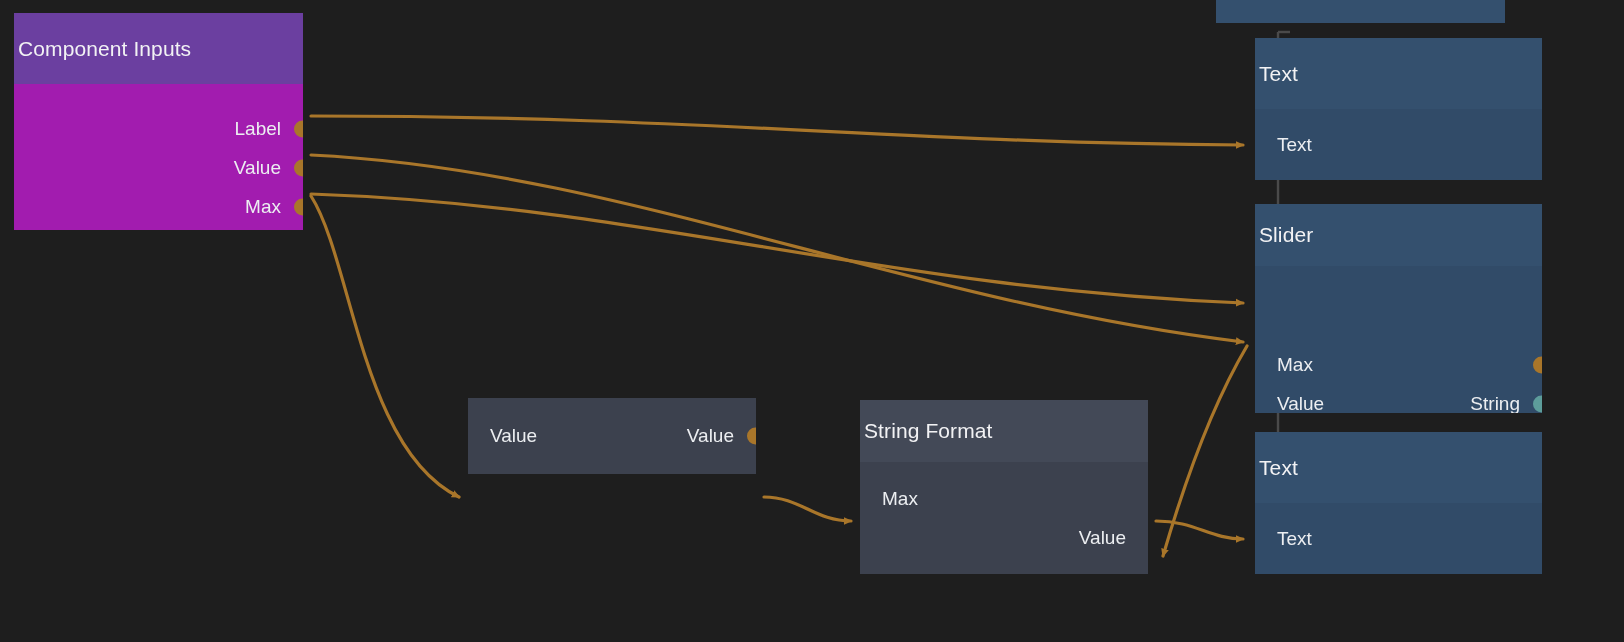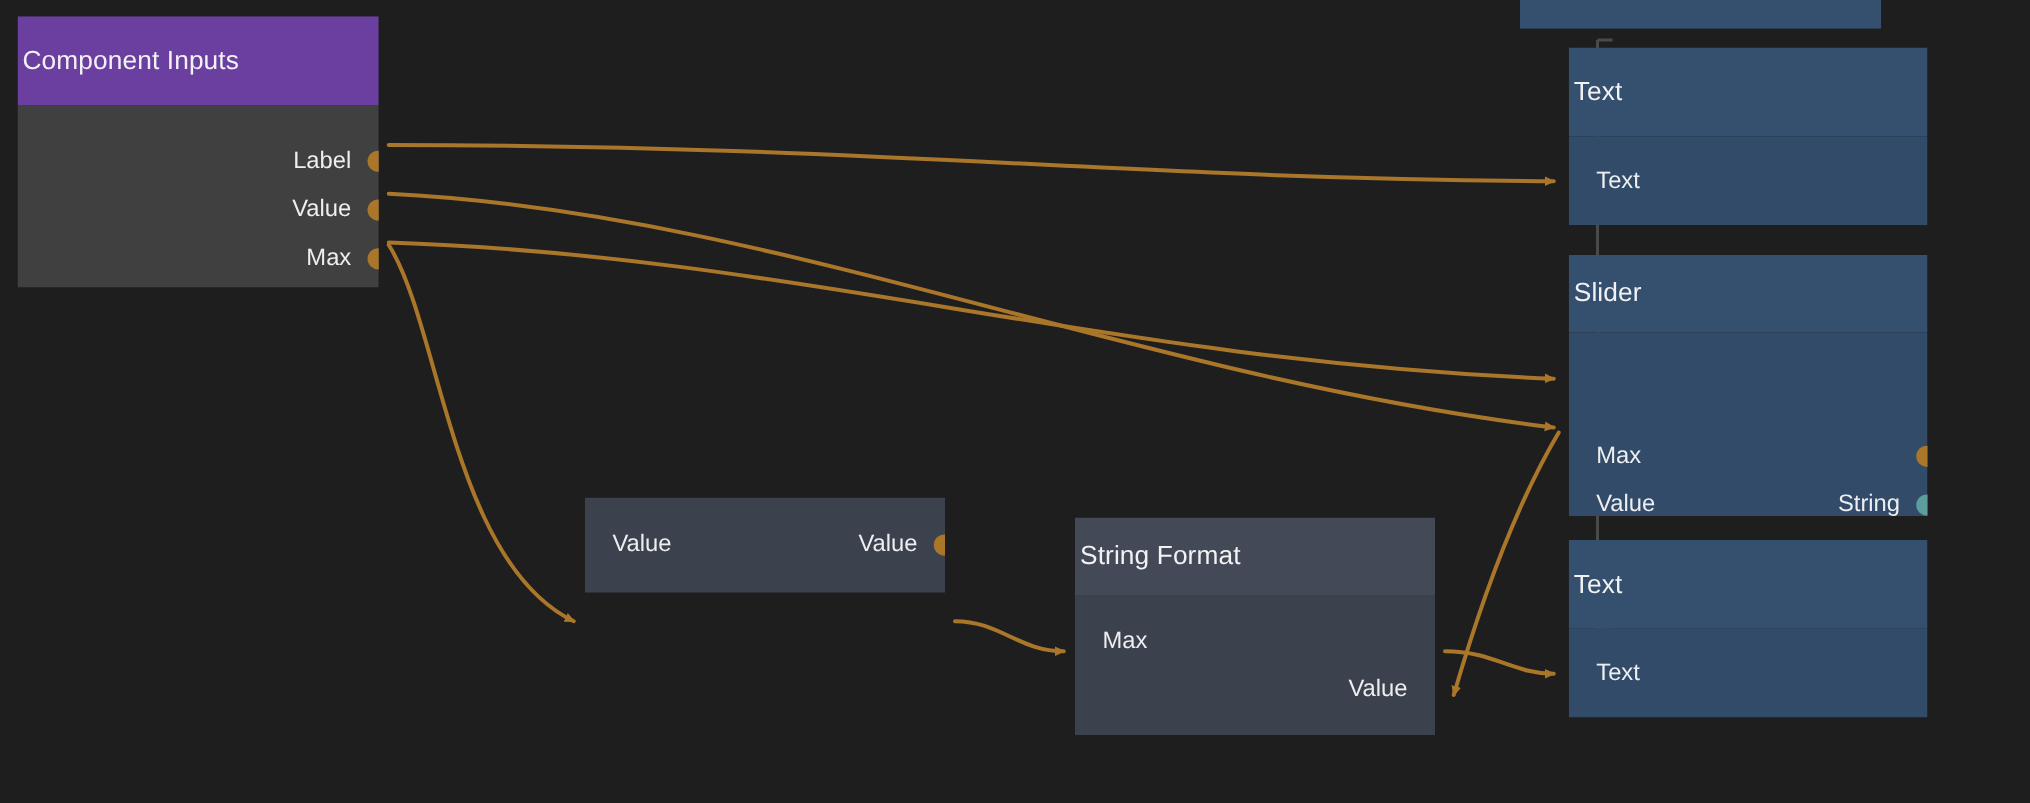--- a/index.html
+++ b/index.html
@@ -64,21 +64,21 @@
     border-radius: 50%;
     top: 50%;
     transform: translateY(-50%);
   }
   .knob.right { right: -8px; }
   .knob.amber { background: #a9762a; }
   .knob.teal  { background: #5d9d9b; }
 
   
   .theme-purple .node-header { background: #6b3fa0; }
-  .theme-purple .node-body   { background: #404040; }
+  .theme-purple .node-body   { background: #a21caf; }
 
   .theme-blue .node-header   { background: #34506e; }
   .theme-blue .node-body     { background: #314b68; }
 
   .theme-gray .node-header    { background: #434957; }
   .theme-gray .node-body      { background: #3c414e; }
 
   
   #group-bracket { position: absolute; pointer-events: none; }
 </style>
@@ -197,21 +197,21 @@
       <div class="port-row port-in" style="top:27px;">
         <span class="port-label">Value</span>
       </div>
       <div class="port-row port-out" style="top:27px;">
         <span class="port-label">Value</span>
         <span class="knob right amber"></span>
       </div>
     </div>
   </div>
 
-  <div class="node theme-gray" style="left:860px; top:414px; width:288px; height:174px;">
+  <div class="node theme-gray" style="left:860px; top:400px; width:288px; height:174px;">
     <div class="node-header" style="height:62px;">String Format</div>
     <div class="node-body" style="height:112px;">
 
       <div class="port-row port-in" style="top:26px;">
         <span class="port-label">Max</span>
       </div>
 
 
       <div class="port-row port-out" style="top:65px;">
         <span class="port-label">Value</span>

